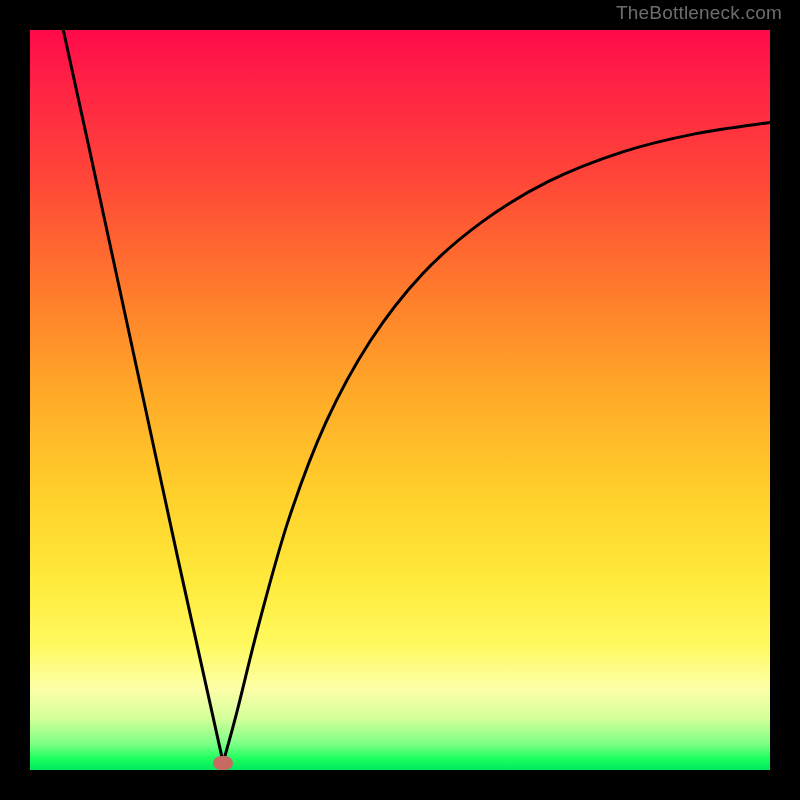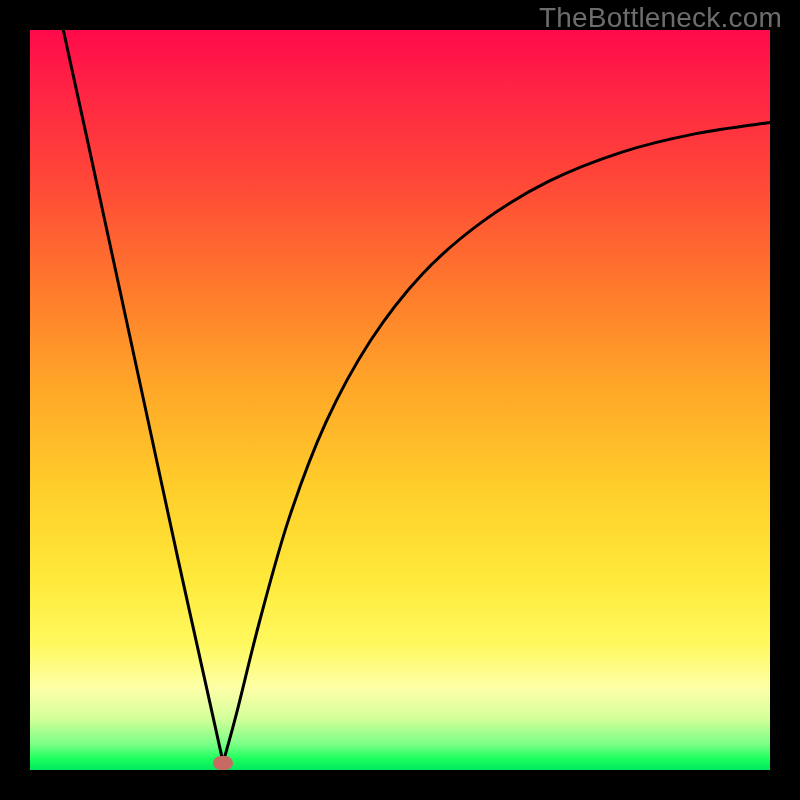--- a/index.html
+++ b/index.html
@@ -15,21 +15,21 @@
     position: relative;
     width: 800px;
     height: 800px;
     background: #000;
   }
   .watermark {
     position: absolute;
     top: 2px;
     right: 18px;
     color: #6d6d6d;
-    font-size: 28px;
+    font-size: 19px;
     font-weight: 400;
     letter-spacing: 0.2px;
     z-index: 10;
   }
   .plot-area {
     position: absolute;
     left: 30px;
     top: 30px;
     width: 740px;
     height: 740px;

